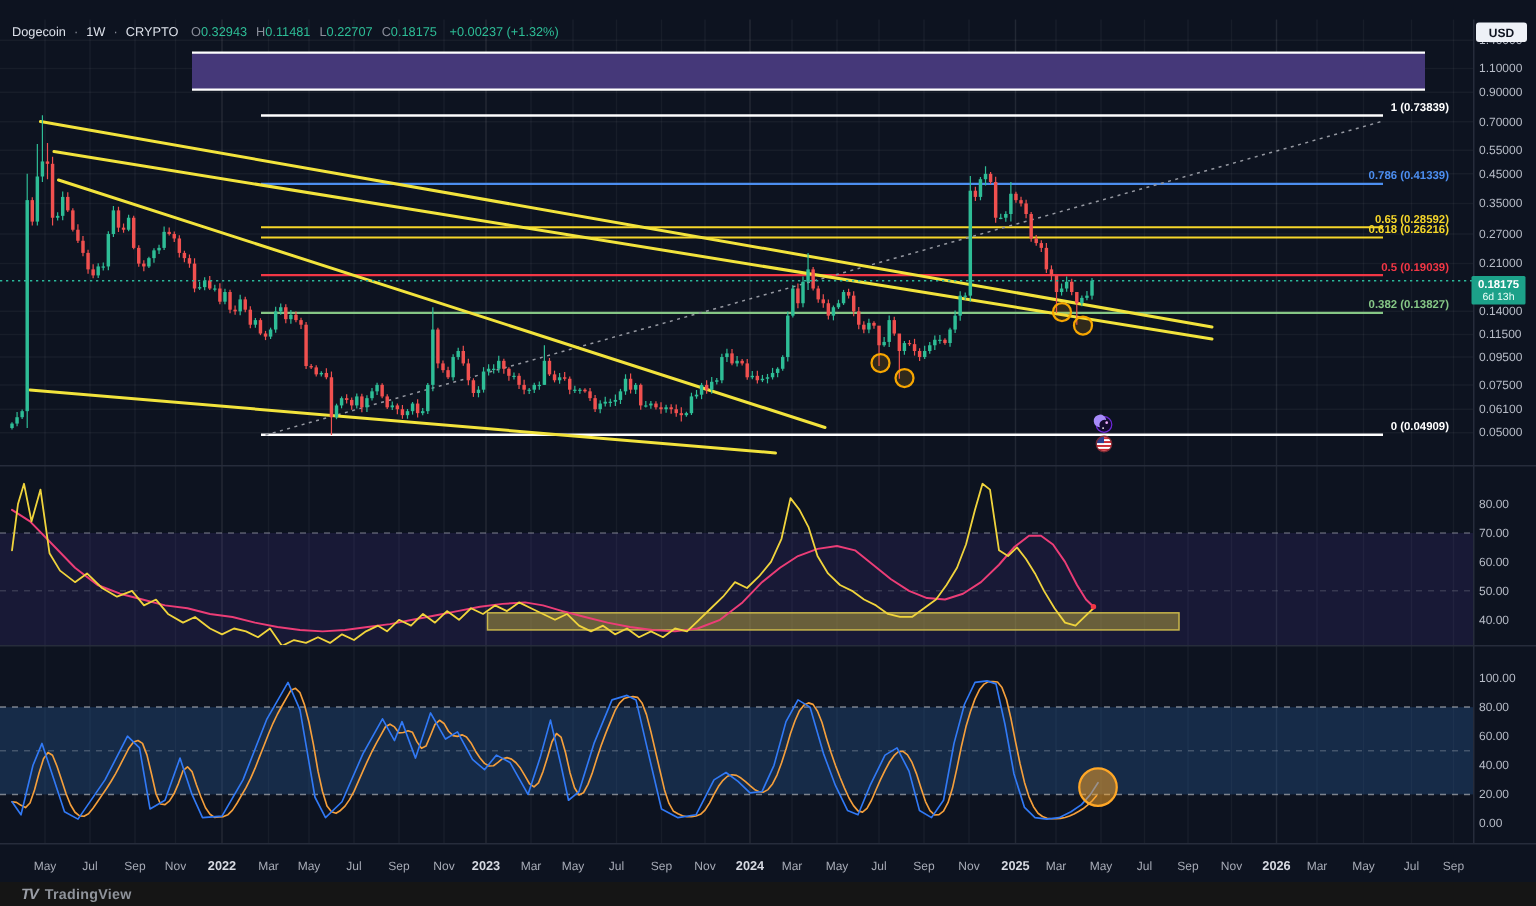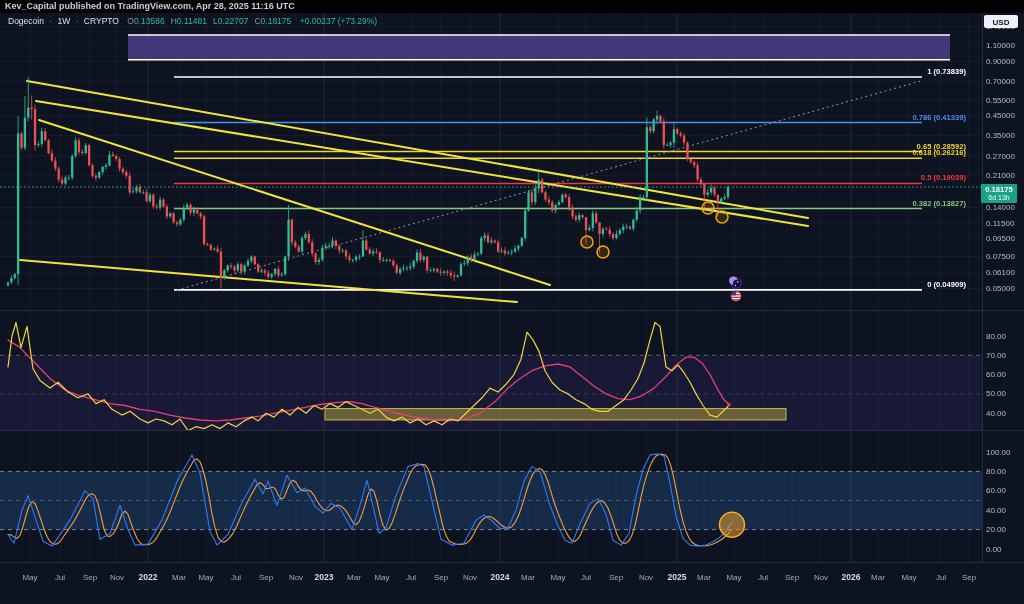--- a/index.html
+++ b/index.html
@@ -665,28 +665,29 @@
       </g>
     <g id="g-hit">
         <rect x="0" y="13" width="982" height="297" fill="transparent"></rect>
         <rect x="0" y="311" width="982" height="119" fill="transparent"></rect>
         <rect x="0" y="431" width="982" height="131" fill="transparent"></rect>
         <rect x="0" y="563" width="1024" height="25" fill="transparent"></rect>
         <rect x="982" y="30" width="42" height="532" fill="transparent"></rect>
       </g>
   </svg>
 
-  <div class="hdr">
-    <span>Kev_Capital published on TradingView.com, Apr 28, 2025 11:16 UTC</span>
-  </div>
 
   <div class="symrow">
     <span>Dogecoin</span>
     <span class="sep">·</span>
     <span>1W</span>
     <span class="sep">·</span>
     <span>CRYPTO</span>
-    <span id="ohlc-host"><span class="ohlc-k">O</span><span class="ohlc-v">0.13586</span><span class="ohlc-k">H</span><span class="ohlc-v">0.11481</span><span class="ohlc-k">L</span><span class="ohlc-v">0.22707</span><span class="ohlc-k">C</span><span class="ohlc-v">0.18175</span></span>
-    <span class="chg">+0.00237 (+73.29%)</span>
+    <span id="ohlc-host"><span class="ohlc-k">O</span><span class="ohlc-v">0.32943</span><span class="ohlc-k">H</span><span class="ohlc-v">0.11481</span><span class="ohlc-k">L</span><span class="ohlc-v">0.22707</span><span class="ohlc-k">C</span><span class="ohlc-v">0.18175</span></span>
+    <span class="chg">+0.00237 (+1.32%)</span>
   </div>
 
+  <div class="ftr">
+    <span class="tvmark">TV</span>
+    <span class="brand">TradingView</span>
+  </div>
 
 </div>
 
 </body></html>

